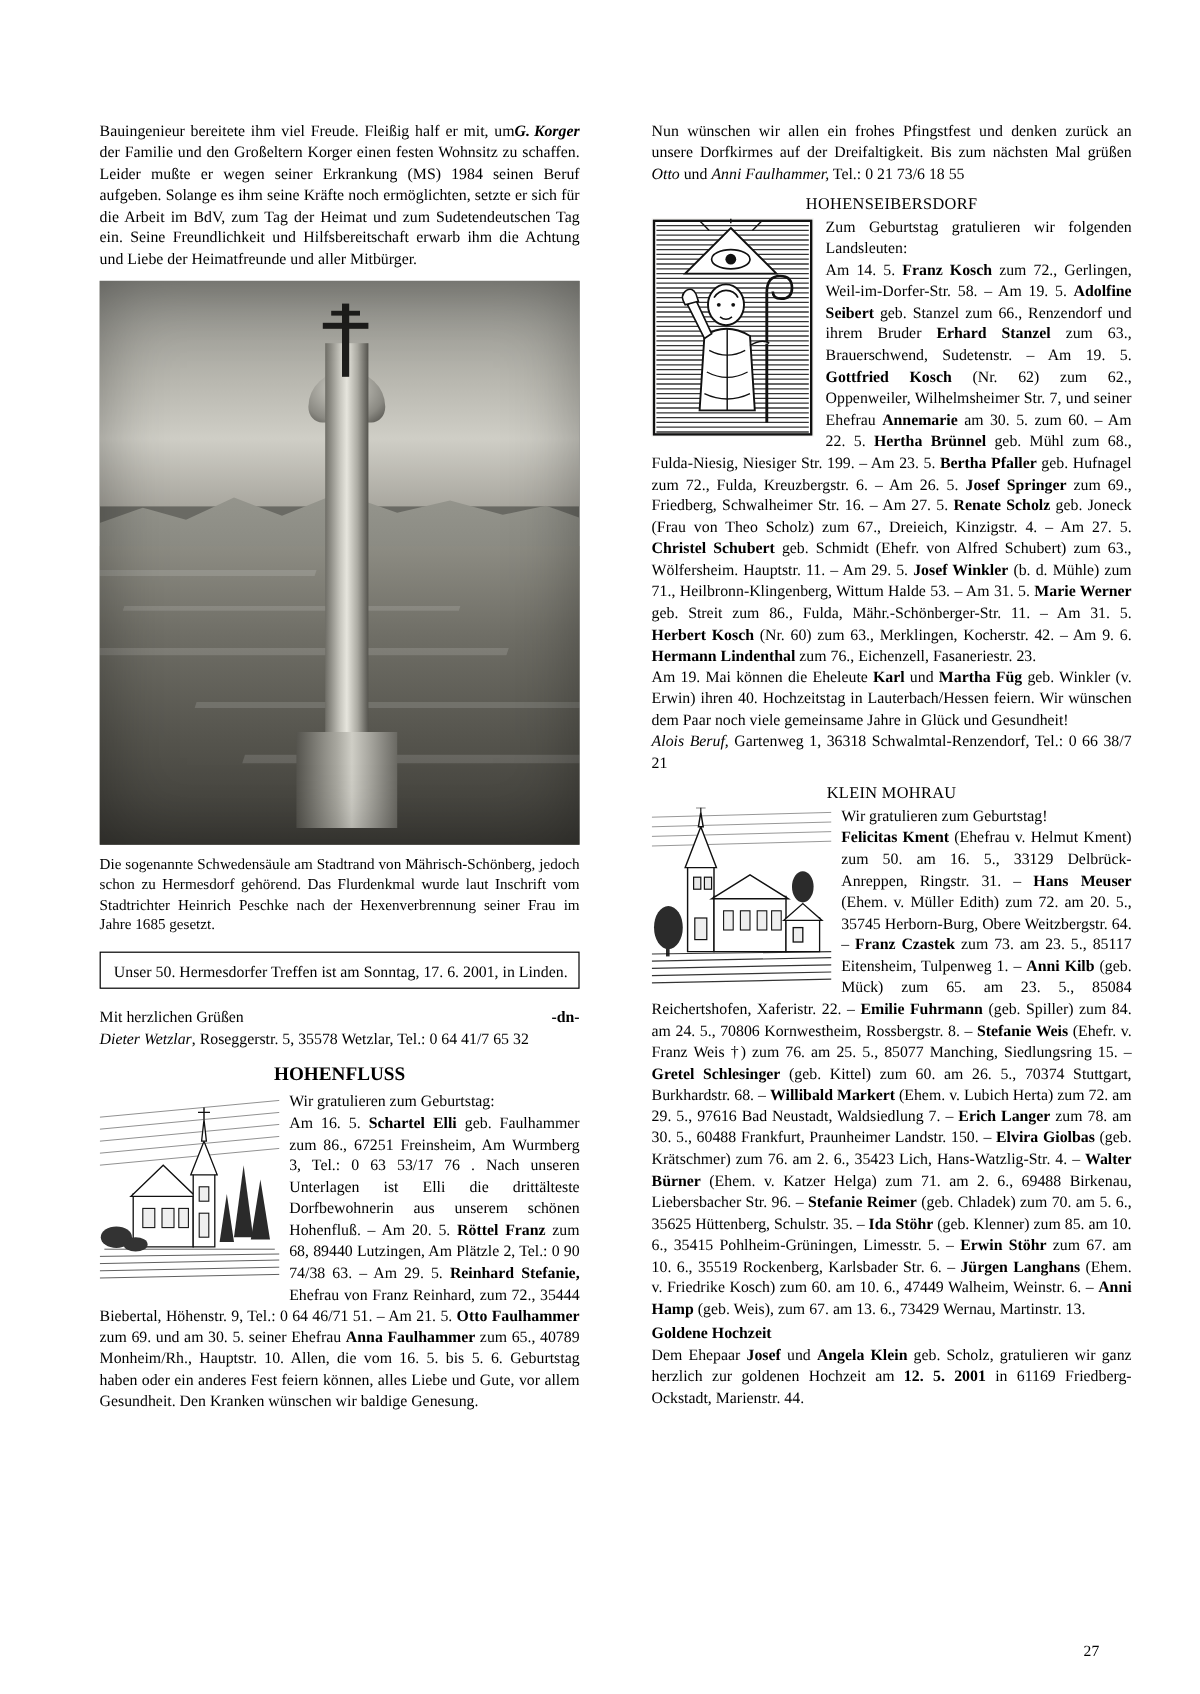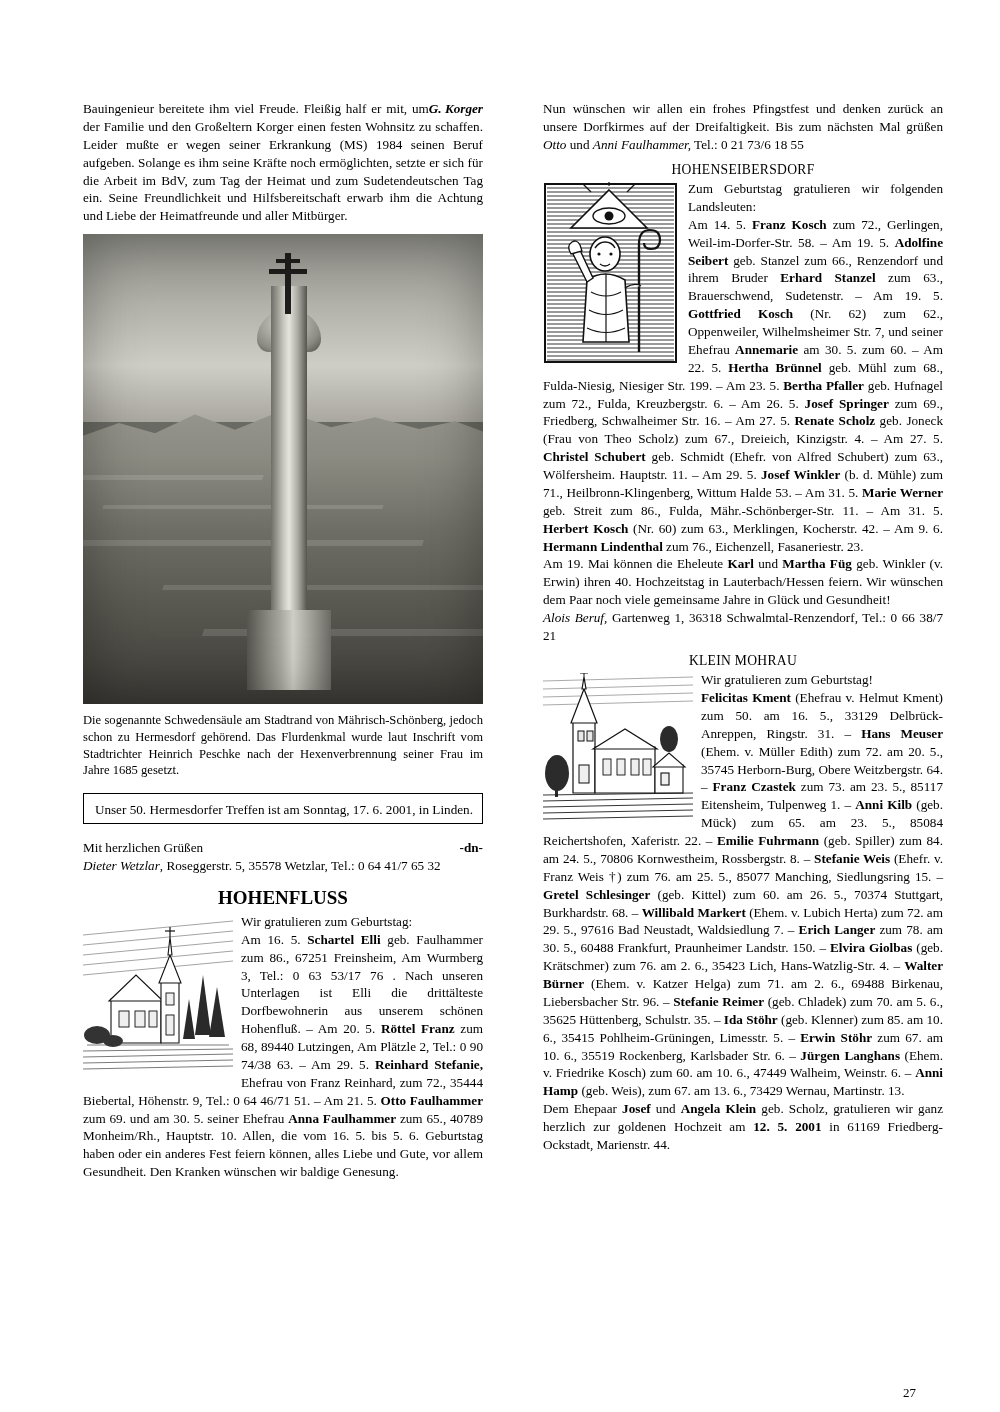--- a/index.html
+++ b/index.html
@@ -51,21 +51,21 @@
     text-align: center;
     font-weight: normal;
     font-size: 13.6px;
     margin-top: 7px;
     margin-bottom: 1px;
     letter-spacing: 0.3px;
   }
   .secthead-left {
     text-align: center;
     font-weight: bold;
-    font-size: 19px;
+    font-size: 16px;
     margin-top: 10px;
     margin-bottom: 2px;
   }
 
   .caption {
     font-size: 12.6px;
     line-height: 1.33;
     text-align: justify;
     margin-top: 8px;
   }
@@ -186,21 +186,21 @@
     width: 150px;
     height: 160px;
     margin: 2px 8px 2px 0;
     position: relative;
     overflow: hidden;
     background: #fff;
   }
   .pageno {
     position: absolute;
     right: 84px;
-    bottom: 11px;
+    bottom: 28px;
     font-size: 13px;
   }
   .clearfix::after { content: ""; display: block; clear: both; }
 </style>
 </head>
 <body>
 
 <div class="page">
 
   <div class="col col-left">
@@ -466,19 +466,20 @@
               <path d="M0 146 L150 143"></path>
             </g>
           </g>
         </svg>
       </div>
       <div>
         <span id="km-body">Wir gratulieren zum Geburtstag!<br><b>Felicitas Kment</b> (Ehefrau v. Helmut Kment) zum 50. am 16. 5., 33129 Delbrück-Anreppen, Ringstr. 31. – <b>Hans Meuser</b> (Ehem. v. Müller Edith) zum 72. am 20. 5., 35745 Herborn-Burg, Obere Weitzbergstr. 64. – <b>Franz Czastek</b> zum 73. am 23. 5., 85117 Eitensheim, Tulpenweg 1. – <b>Anni Kilb</b> (geb. Mück) zum 65. am 23. 5., 85084 Reichertshofen, Xaferistr. 22. – <b>Emilie Fuhrmann</b> (geb. Spiller) zum 84. am 24. 5., 70806 Kornwestheim, Rossbergstr. 8. – <b>Stefanie Weis</b> (Ehefr. v. Franz Weis †) zum 76. am 25. 5., 85077 Manching, Siedlungsring 15. – <b>Gretel Schlesinger</b> (geb. Kittel) zum 60. am 26. 5., 70374 Stuttgart, Burkhardstr. 68. – <b>Willibald Markert</b> (Ehem. v. Lubich Herta) zum 72. am 29. 5., 97616 Bad Neustadt, Waldsiedlung 7. – <b>Erich Langer</b> zum 78. am 30. 5., 60488 Frankfurt, Praunheimer Landstr. 150. – <b>Elvira Giolbas</b> (geb. Krätschmer) zum 76. am 2. 6., 35423 Lich, Hans-Watzlig-Str. 4. – <b>Walter Bürner</b> (Ehem. v. Katzer Helga) zum 71. am 2. 6., 69488 Birkenau, Liebersbacher Str. 96. – <b>Stefanie Reimer</b> (geb. Chladek) zum 70. am 5. 6., 35625 Hüttenberg, Schulstr. 35. – <b>Ida Stöhr</b> (geb. Klenner) zum  85. am 10. 6., 35415 Pohlheim-Grüningen, Limesstr. 5. – <b>Erwin Stöhr</b> zum 67. am 10. 6., 35519 Rockenberg, Karlsbader Str. 6. – <b>Jürgen Langhans</b> (Ehem. v. Friedrike Kosch) zum 60. am 10. 6., 47449 Walheim, Weinstr. 6. – <b>Anni Hamp</b> (geb. Weis), zum 67. am 13. 6., 73429 Wernau, Martinstr. 13.</span>
       </div>
     </div>
 
+    <div class="p" style="font-weight:bold; margin-top:2px;">Goldene Hochzeit</div>
     <p class="p"><span id="km-sub">Dem Ehepaar <b>Josef</b> und <b>Angela Klein</b> geb. Scholz, gratulieren wir ganz herzlich zur goldenen Hochzeit am <b>12. 5. 2001</b> in 61169 Friedberg-Ockstadt, Marienstr. 44.</span></p>
 
   </div>
 
   <div class="pageno">27</div>
 
 </div>
 
 </body></html>

